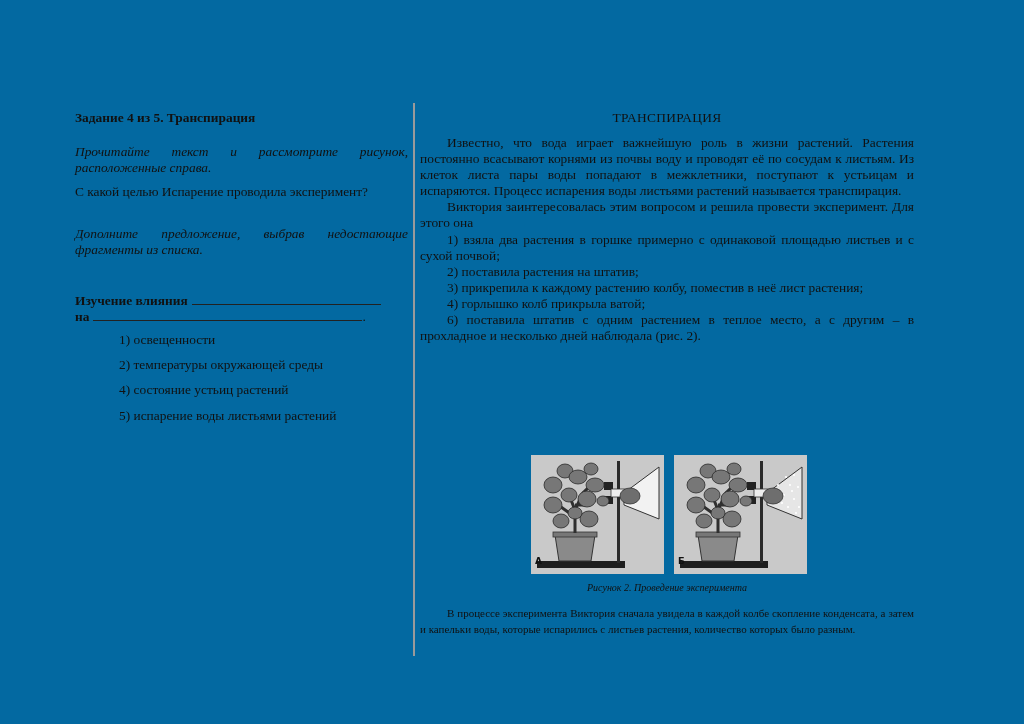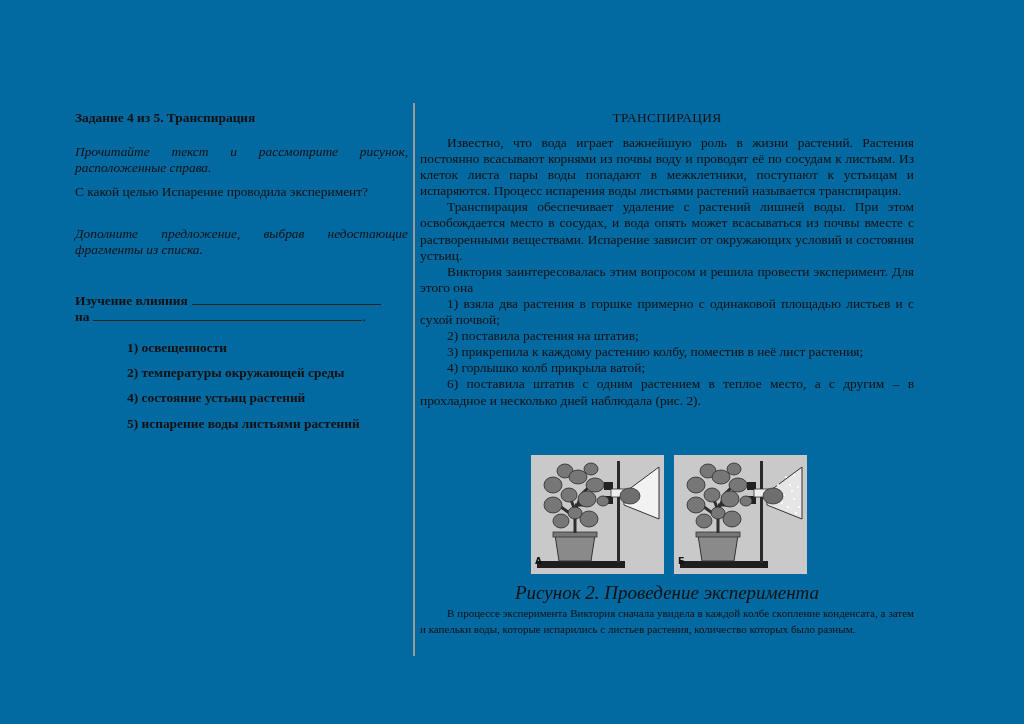--- a/index.html
+++ b/index.html
@@ -71,24 +71,23 @@
     vertical-align: baseline;
     margin-left: 4px;
   }
   .blank-1 { width: 189px; }
   .blank-2 { width: 269px; }
   .period { font-weight: normal; }
   .options {
     position: absolute;
     left: 44px;
     top: 222px;
-    margin: 8px;
+    margin: 0;
     padding: 0;
     list-style: none;
-    font-weight: bold;
   }
   .options li {
     height: 25.2px;
     white-space: nowrap;
   }
 
   
   .divider {
     position: absolute;
     left: 413px;
@@ -154,21 +153,21 @@
     font-size: 9px;
     color: #111;
   }
   .caption {
     position: absolute;
     left: 420px;
     top: 582px;
     width: 494px;
     text-align: center;
     font-style: italic;
-    font-size: 19px;
+    font-size: 10px;
   }
   .final-para {
     position: absolute;
     left: 420px;
     top: 605px;
     width: 494px;
     font-size: 11px;
     line-height: 16.1px;
     text-align: justify;
     text-indent: 27px;
@@ -199,21 +198,20 @@
       <li>4) состояние устьиц растений</li>
       <li>5) испарение воды листьями растений</li>
     </ul>
   </div>
 
   <div class="divider"></div>
 
   <div class="right-col">
     <h2 class="article-title">ТРАНСПИРАЦИЯ</h2>
     <p class="para">Известно, что вода играет важнейшую роль в жизни растений. Растения постоянно всасывают корнями из почвы воду и проводят её по сосудам к листьям. Из клеток листа пары воды попадают в межклетники, поступают к устьицам и испаряются. Процесс испарения воды листьями растений называется транспирация.</p>
-    <p class="para">Транспирация обеспечивает удаление с растений лишней воды. При этом освобождается место в сосудах, и вода опять может всасываться из почвы вместе с растворенными веществами. Испарение зависит от окружающих условий и состояния устьиц.</p>
     <p class="para">Виктория заинтересовалась этим вопросом и решила провести эксперимент. Для этого она</p>
     <p class="step">1) взяла два растения в горшке примерно с одинаковой площадью листьев и с сухой почвой;</p>
     <p class="step">2)  поставила растения на штатив;</p>
     <p class="step">3) прикрепила к каждому растению колбу, поместив в неё лист растения;</p>
     <p class="step">4) горлышко колб прикрыла ватой;</p>
     <p class="step">6) поставила штатив с одним растением в теплое место, а с другим – в прохладное и несколько дней наблюдала (рис. 2).</p>
   </div>
 
   <div class="figure">
     <div class="panel panel-a">

